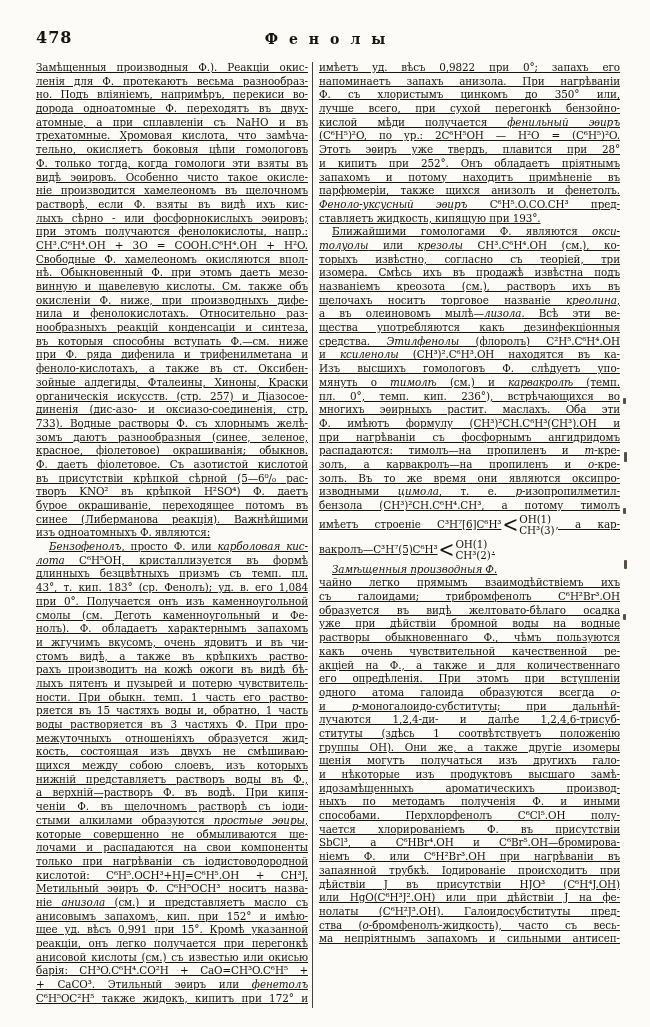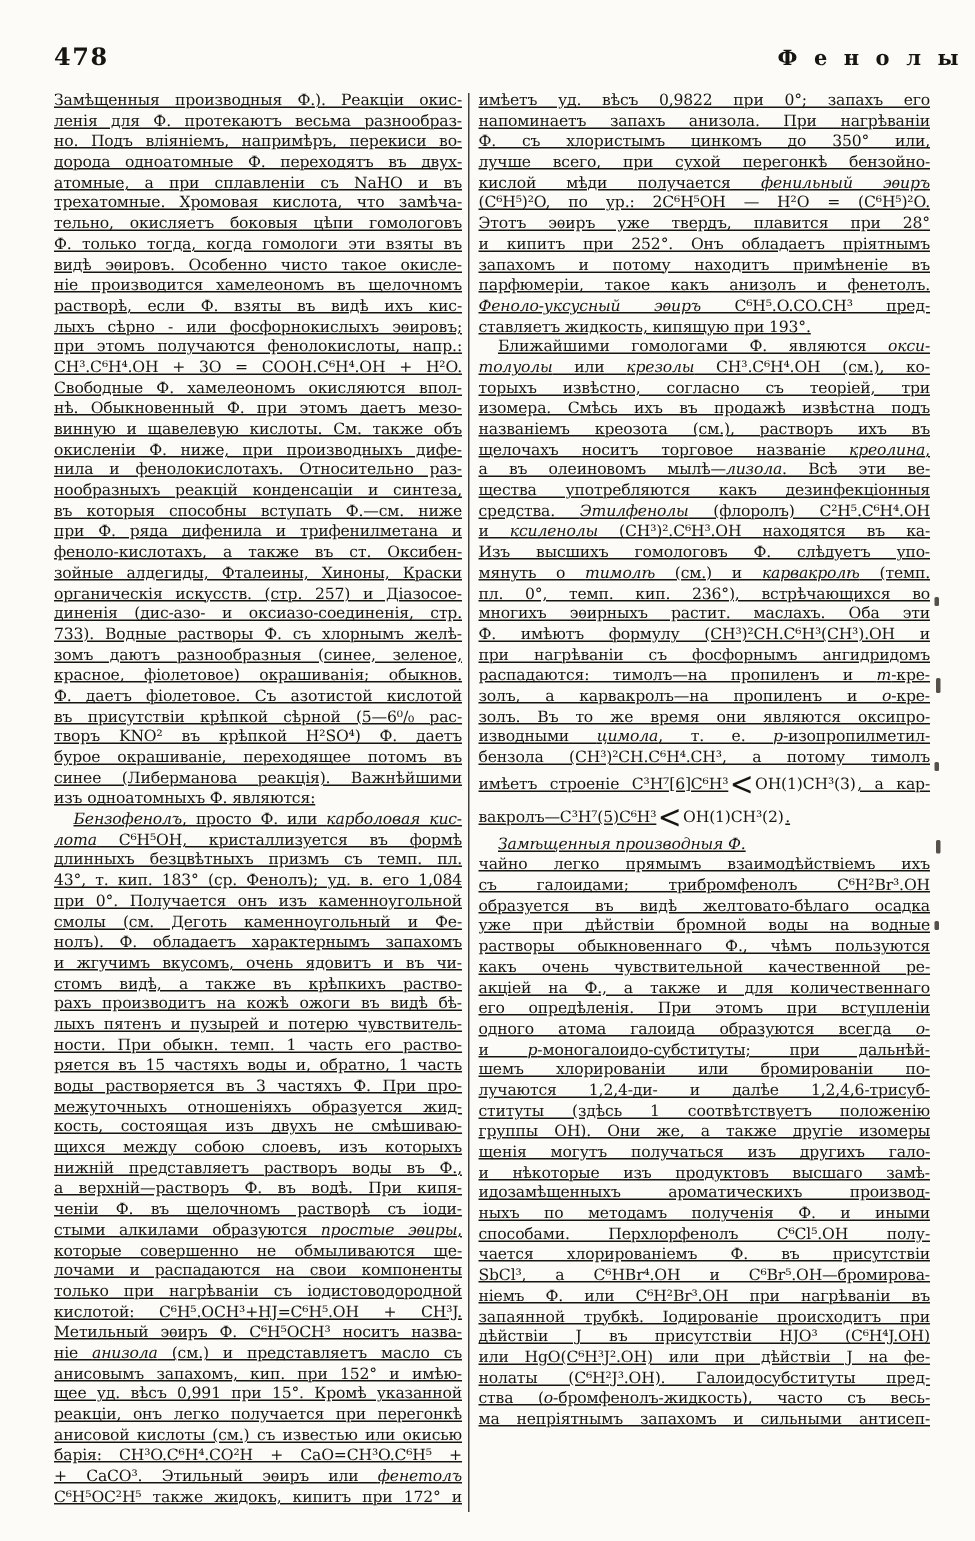--- a/index.html
+++ b/index.html
@@ -10,21 +10,21 @@
     color:#17150f;
     font-family:"DejaVu Serif","Liberation Serif",serif;
     overflow:hidden;
   }
   .pagenum{
     position:absolute;left:36px;top:28px;
     font-size:16px;font-weight:bold;letter-spacing:1px;
   }
   .title{
     position:absolute;left:0;right:0;top:31px;
-    text-align:right;
+    text-align:center;
     font-size:14px;font-weight:bold;
     letter-spacing:11px;
     text-indent:11px;
   }
   .col{
     position:absolute;top:61px;
     font-size:10.4px;
     line-height:13.7px;
     letter-spacing:-0.1px;
     text-align:justify;
@@ -46,21 +46,21 @@
     display:inline-flex;align-items:center;
     vertical-align:middle;
     margin:0 1px;
   }
   .angle{
     font-size:19px;line-height:1;
     transform:scaleY(1.15);
     margin-right:1px;
   }
   .stack{
-    display:inline-flex;flex-direction:row;
+    display:inline-flex;flex-direction:column;
     font-size:10.4px;line-height:11px;
     text-align:right;text-align-last:left;
   }
   .divider{
     position:absolute;
     left:312px;top:62px;
     width:1px;height:946px;
     background:#43403a;
   }
   .artifact{
@@ -151,21 +151,21 @@
   <div class="col col-right">
       <div class="line">имѣетъ уд. вѣсъ 0,9822 при 0°; запахъ его</div>
       <div class="line">напоминаетъ запахъ анизола. При нагрѣваніи</div>
       <div class="line">Ф. съ хлористымъ цинкомъ до 350° или,</div>
       <div class="line">лучше всего, при сухой перегонкѣ бензойно-</div>
       <div class="line">кислой мѣди получается <i>фенильный эѳиръ</i></div>
       <div class="line">(C⁶H⁵)²O, по ур.: 2C⁶H⁵OH — H²O = (C⁶H⁵)²O.</div>
       <div class="line">Этотъ эѳиръ уже твердъ, плавится при 28°</div>
       <div class="line">и кипитъ при 252°. Онъ обладаетъ пріятнымъ</div>
       <div class="line">запахомъ и потому находитъ примѣненіе въ</div>
-      <div class="line">парфюмеріи, такое какъ анизолъ и фенетолъ.</div>
+      <div class="line">парфюмеріи, также щихся анизолъ и фенетолъ.</div>
       <div class="line"><i>Феноло-уксусный эѳиръ</i> C⁶H⁵.O.CO.CH³ пред-</div>
       <div class="line al">ставляетъ жидкость, кипящую при 193°.</div>
       <div class="line ind">Ближайшими гомологами Ф. являются <i>окси-</i></div>
       <div class="line"><i>толуолы</i> или <i>крезолы</i> CH³.C⁶H⁴.OH (см.), ко-</div>
       <div class="line">торыхъ извѣстно, согласно съ теоріей, три</div>
       <div class="line">изомера. Смѣсь ихъ въ продажѣ извѣстна подъ</div>
       <div class="line">названіемъ креозота (см.), растворъ ихъ въ</div>
       <div class="line">щелочахъ носитъ торговое названіе <i>креолина</i>,</div>
       <div class="line">а въ олеиновомъ мылѣ—<i>лизола</i>. Всѣ эти ве-</div>
       <div class="line">щества употребляются какъ дезинфекціонныя</div>
@@ -200,21 +200,20 @@
       <div class="line">чайно легко прямымъ взаимодѣйствіемъ ихъ</div>
       <div class="line">съ галоидами; трибромфенолъ C⁶H²Br³.OH</div>
       <div class="line">образуется въ видѣ желтовато-бѣлаго осадка</div>
       <div class="line">уже при дѣйствіи бромной воды на водные</div>
       <div class="line">растворы обыкновеннаго Ф., чѣмъ пользуются</div>
       <div class="line">какъ очень чувствительной качественной ре-</div>
       <div class="line">акціей на Ф., а также и для количественнаго</div>
       <div class="line">его опредѣленія. При этомъ при вступленіи</div>
       <div class="line">одного атома галоида образуются всегда <i>o</i>-</div>
       <div class="line">и <i>p</i>-моногалоидо-субституты; при дальнѣй-</div>
-      <div class="line">шемъ хлорированіи или бромированіи по-</div>
       <div class="line">лучаются 1,2,4-ди- и далѣе 1,2,4,6-трисуб-</div>
       <div class="line">ституты (здѣсь 1 соотвѣтствуетъ положенію</div>
       <div class="line">группы OH). Они же, а также другіе изомеры</div>
       <div class="line">щенія могутъ получаться изъ другихъ гало-</div>
       <div class="line">и нѣкоторые изъ продуктовъ высшаго замѣ-</div>
       <div class="line">идозамѣщенныхъ ароматическихъ производ-</div>
       <div class="line">ныхъ по методамъ полученія Ф. и иными</div>
       <div class="line">способами. Перхлорфенолъ C⁶Cl⁵.OH полу-</div>
       <div class="line">чается хлорированіемъ Ф. въ присутствіи</div>
       <div class="line">SbCl³, а C⁶HBr⁴.OH и C⁶Br⁵.OH—бромирова-</div>

